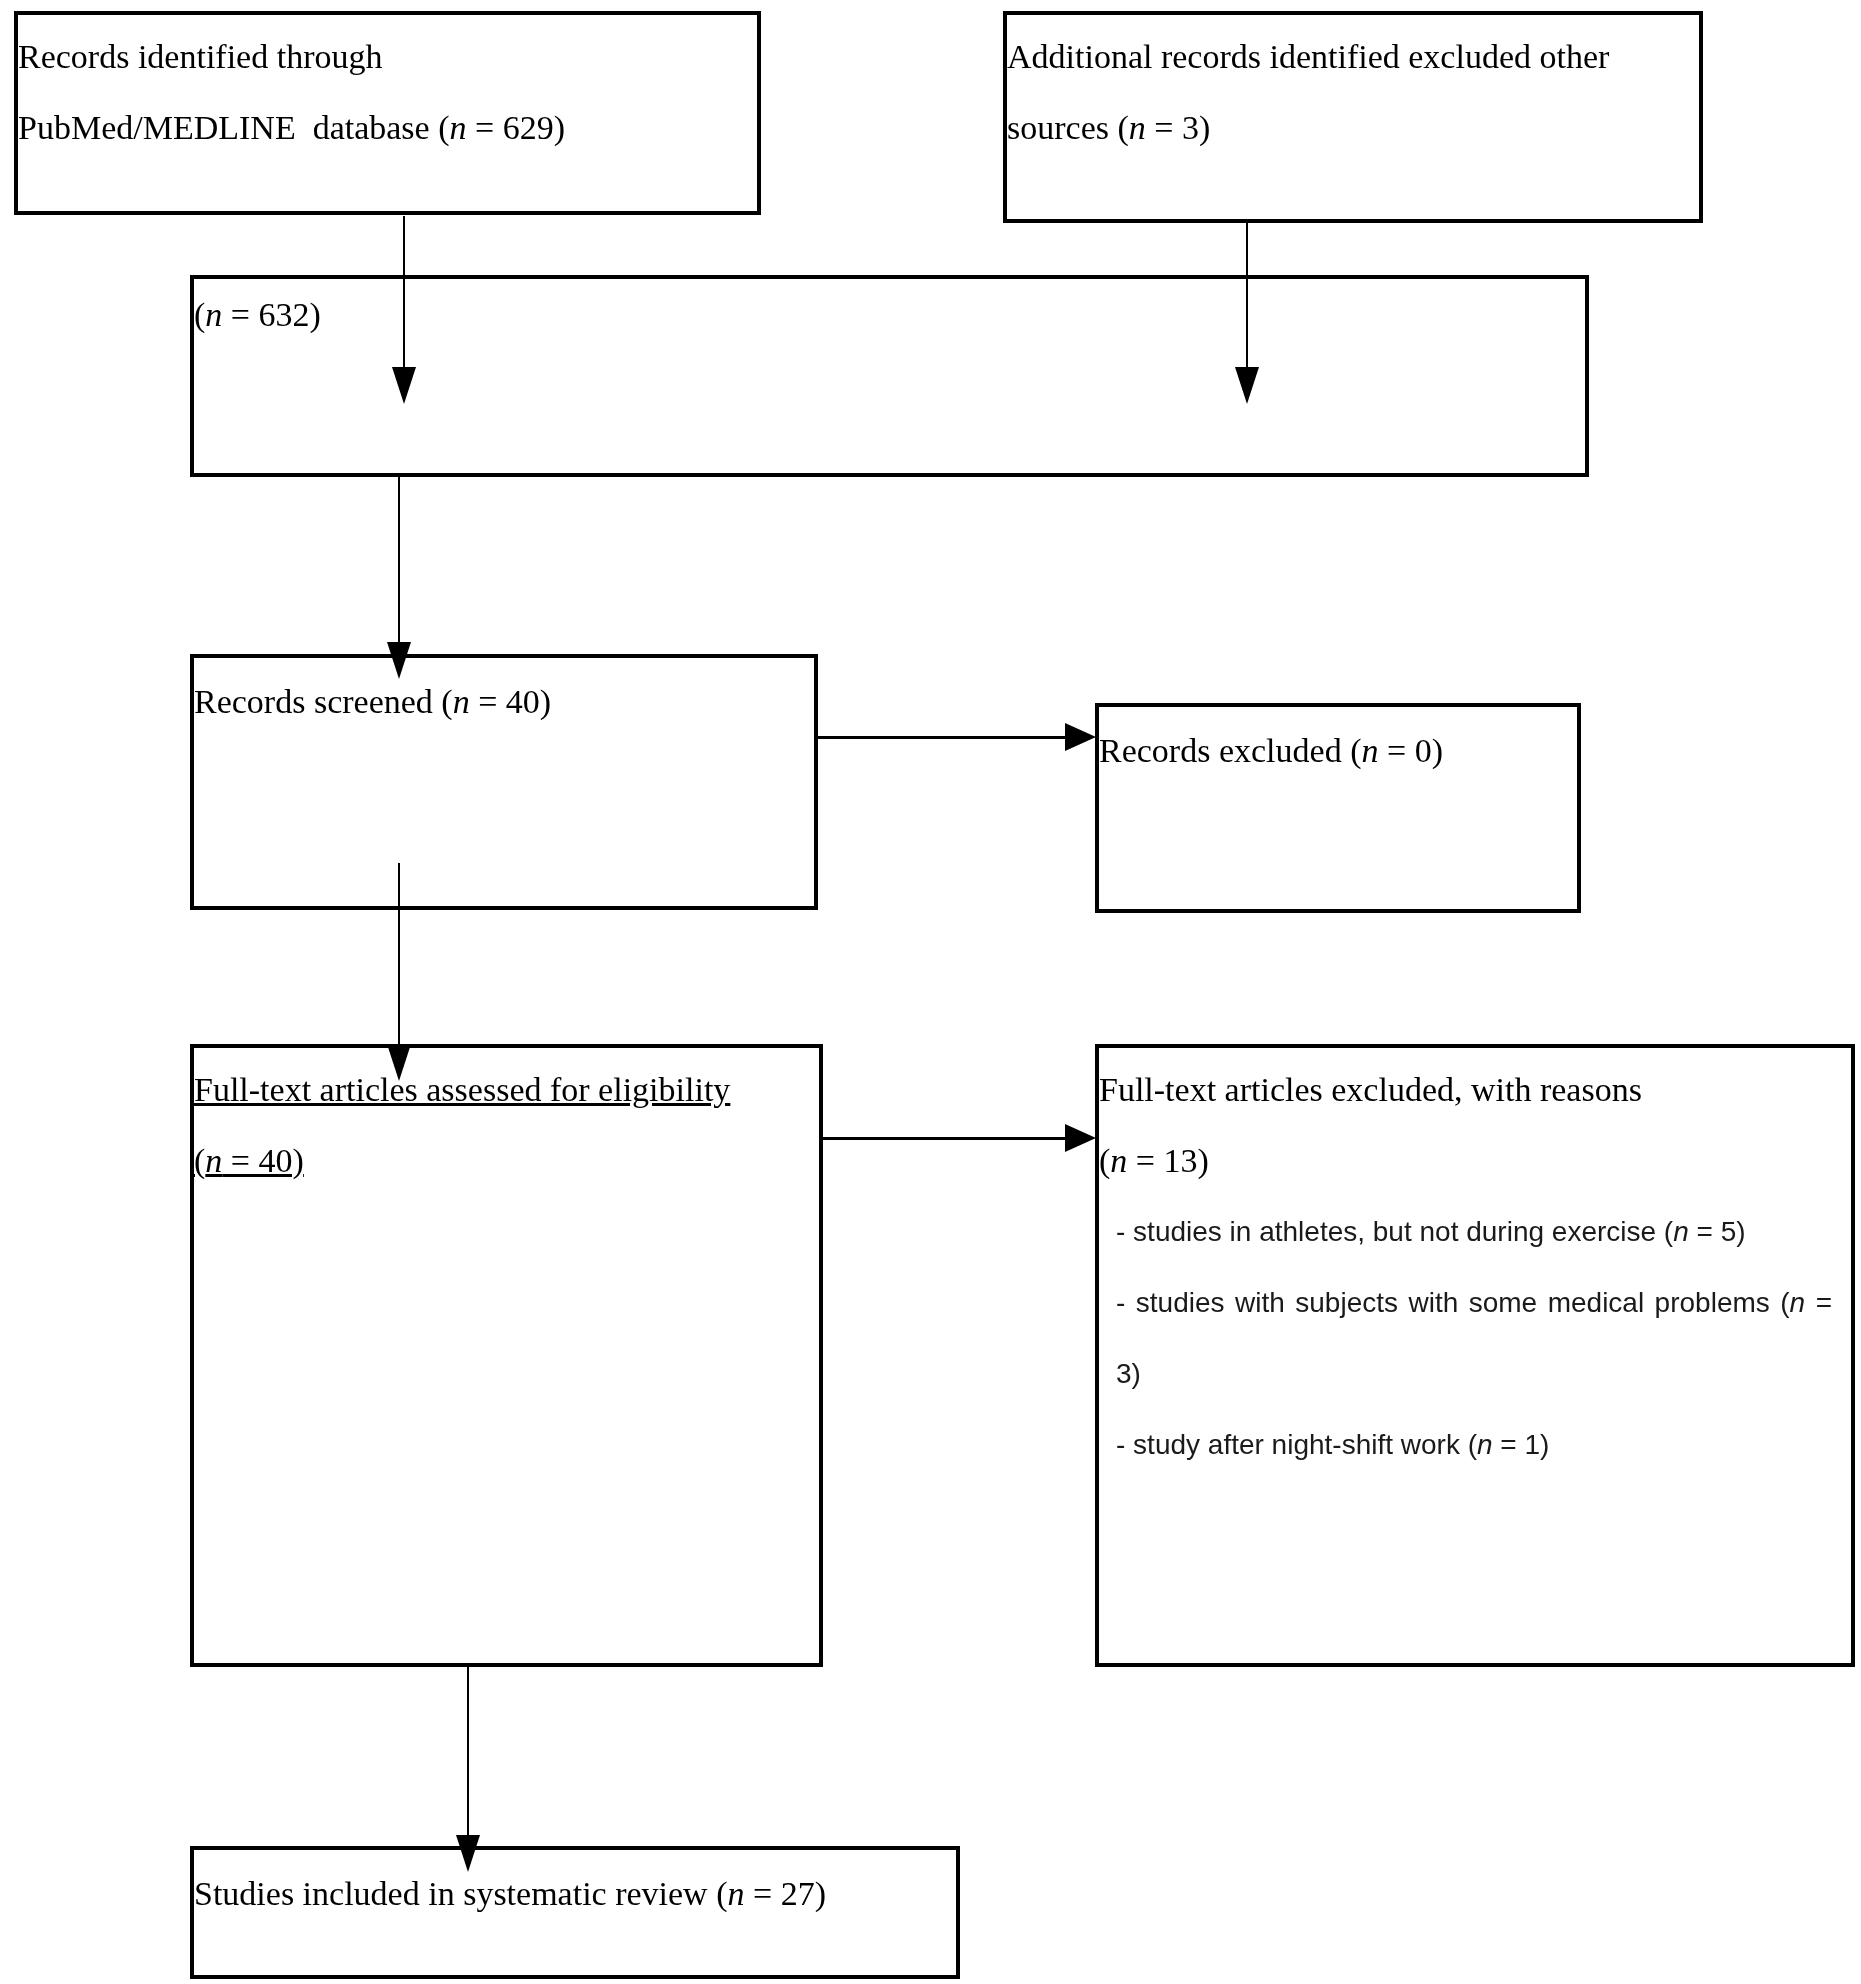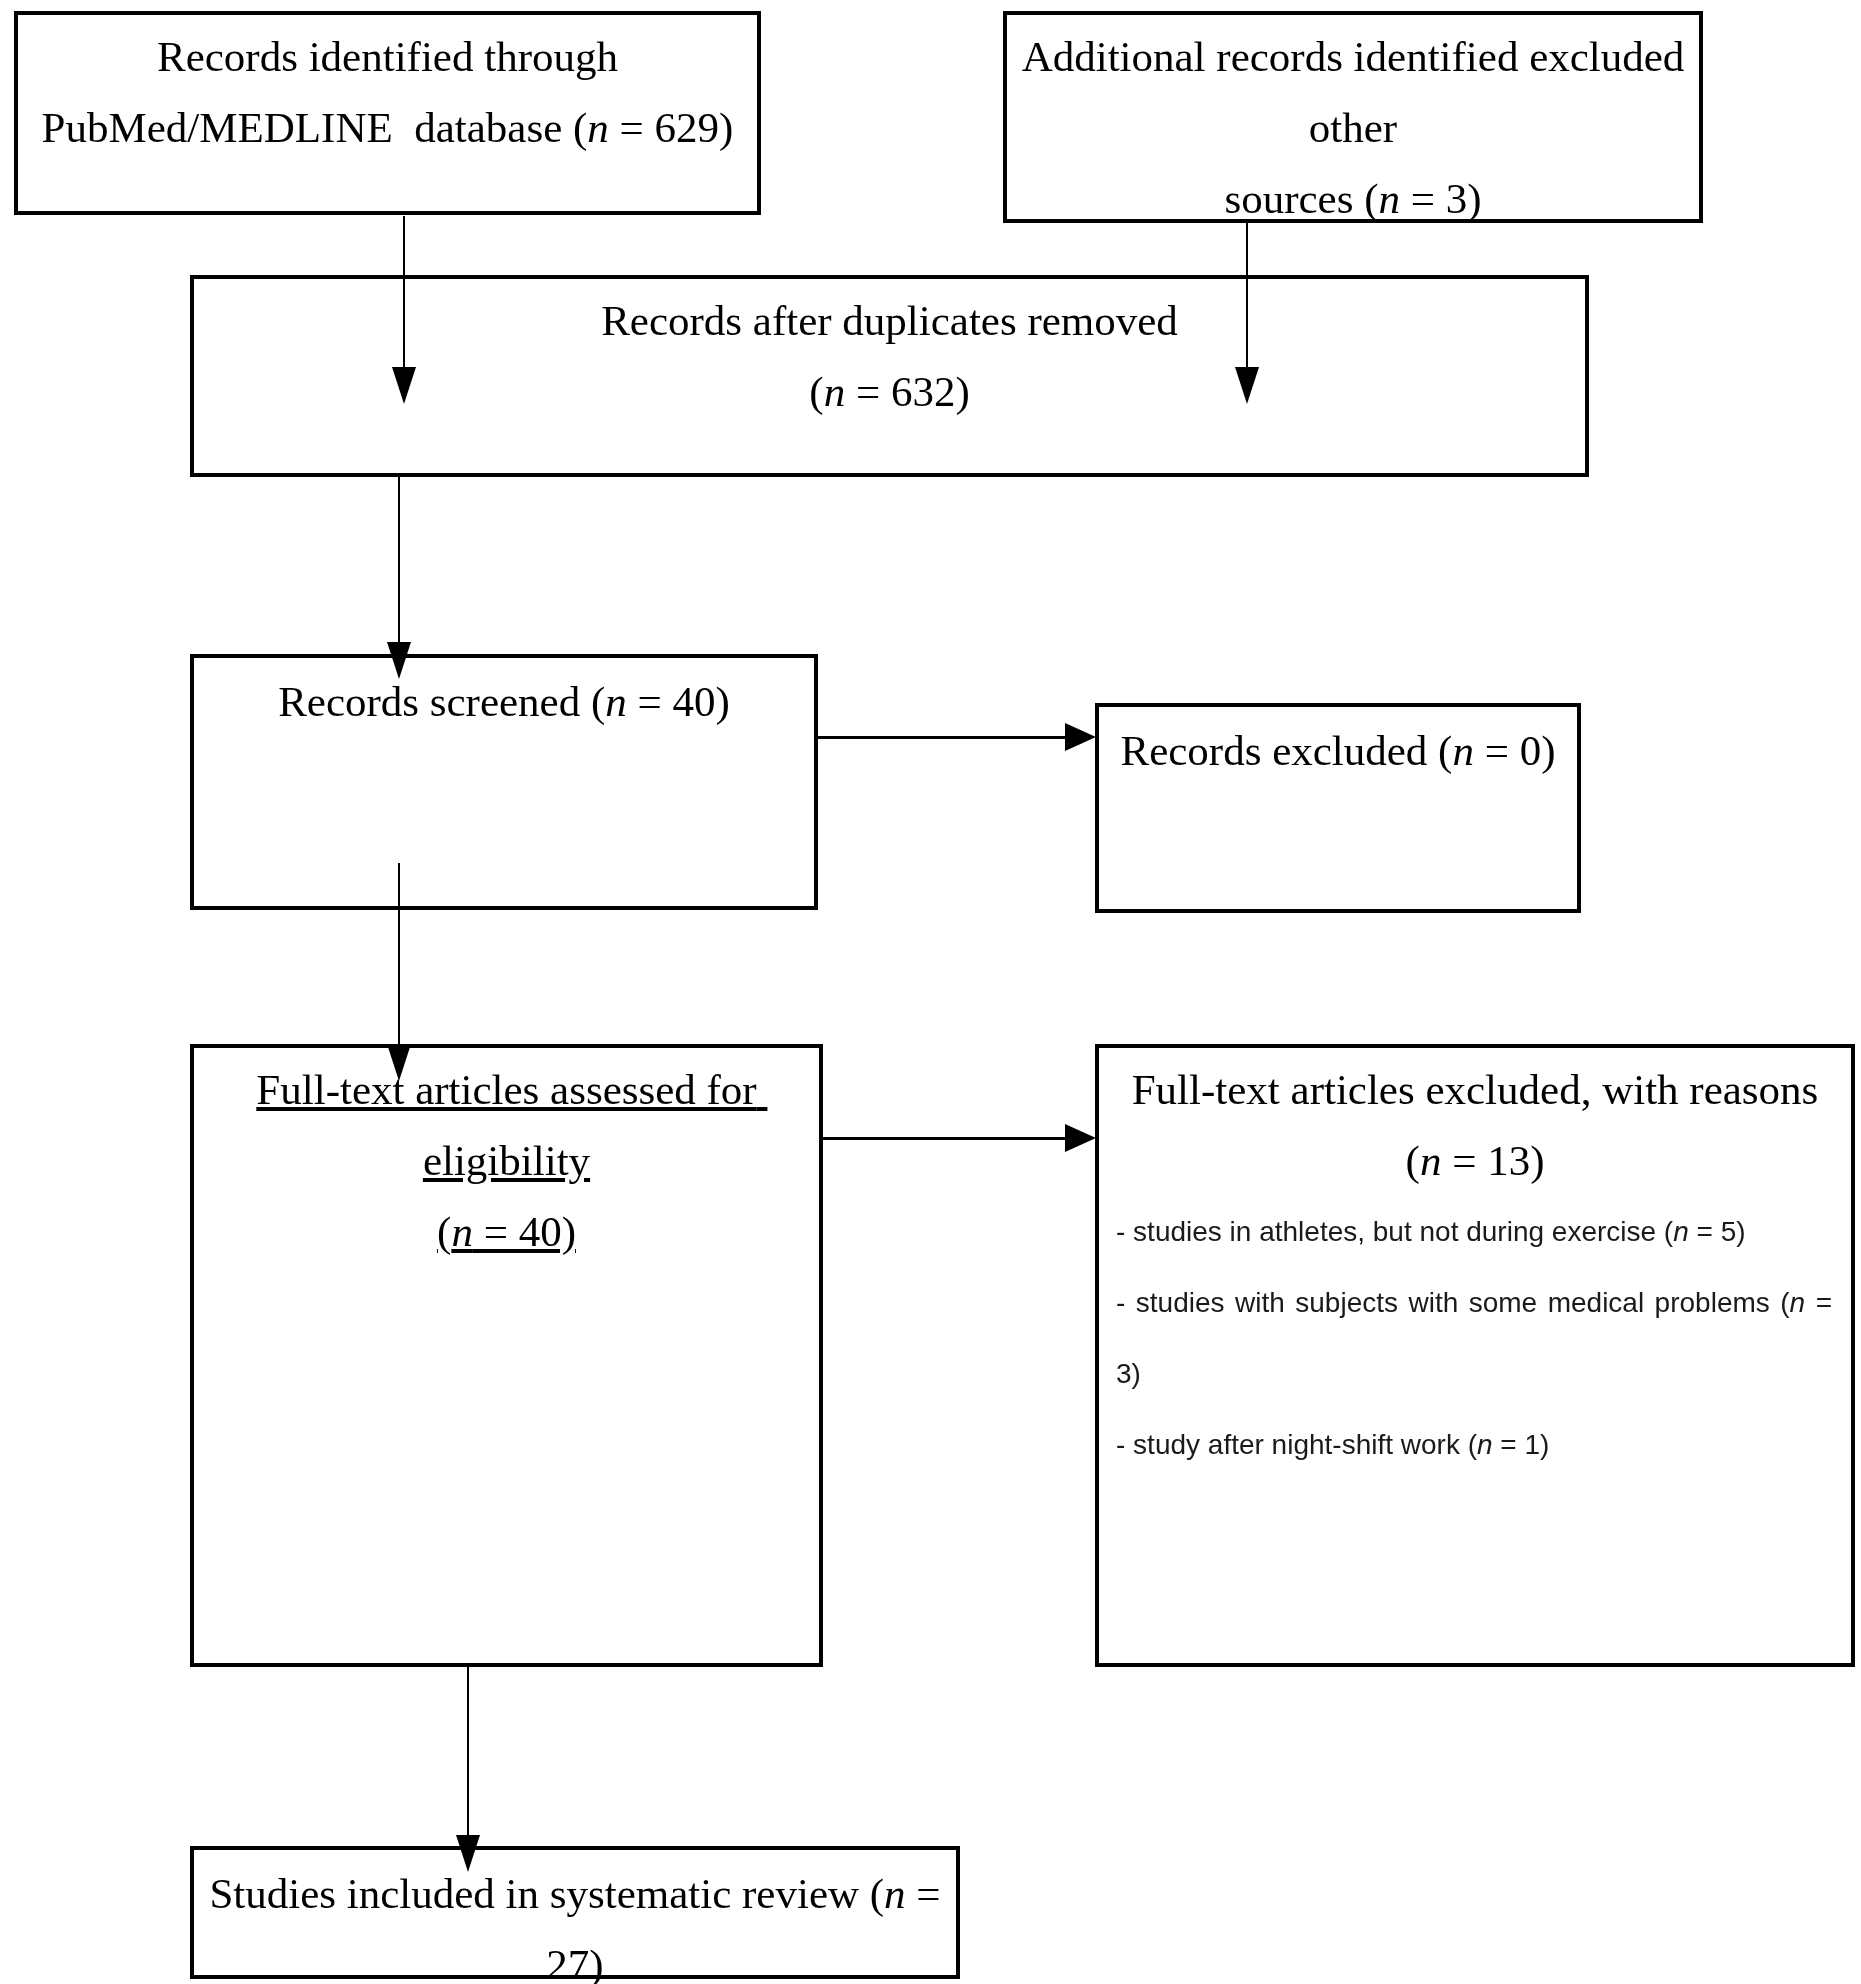--- a/index.html
+++ b/index.html
@@ -16,23 +16,22 @@
     overflow: hidden;
   }
   .box {
     position: absolute;
     box-sizing: border-box;
     border: 4px solid #000000;
     background: #ffffff;
   }
   .serif-line {
     font-family: "Liberation Serif", "DejaVu Serif", serif;
-    font-size: 43px;
+    font-size: 34px;
     line-height: 71px;
-    text-align: center;
     white-space: pre-wrap;
   }
   .reason {
     font-family: "Liberation Sans", "DejaVu Sans", sans-serif;
     font-size: 28px;
     line-height: 71px;
     text-align: justify;
     color: #1a1a1a;
   }
   .reasons-wrap {
@@ -85,21 +84,20 @@
     <div class="serif-line pad-sm">Records identified through</div>
     <div class="serif-line">PubMed/MEDLINE  database (<i>n</i> = 629)</div>
   </div>
 
   <div class="box" id="box-additional">
     <div class="serif-line pad-sm">Additional records identified excluded other</div>
     <div class="serif-line">sources (<i>n</i> = 3)</div>
   </div>
 
   <div class="box" id="box-duplicates">
-    <div class="serif-line pad-sm">Records after duplicates removed</div>
     <div class="serif-line">(<i>n</i> = 632)</div>
   </div>
 
   <div class="box" id="box-screened">
     <div class="serif-line pad-md">Records screened (<i>n</i> = 40)</div>
   </div>
 
   <div class="box" id="box-excluded">
     <div class="serif-line pad-md">Records excluded (<i>n</i> = 0)</div>
   </div>

